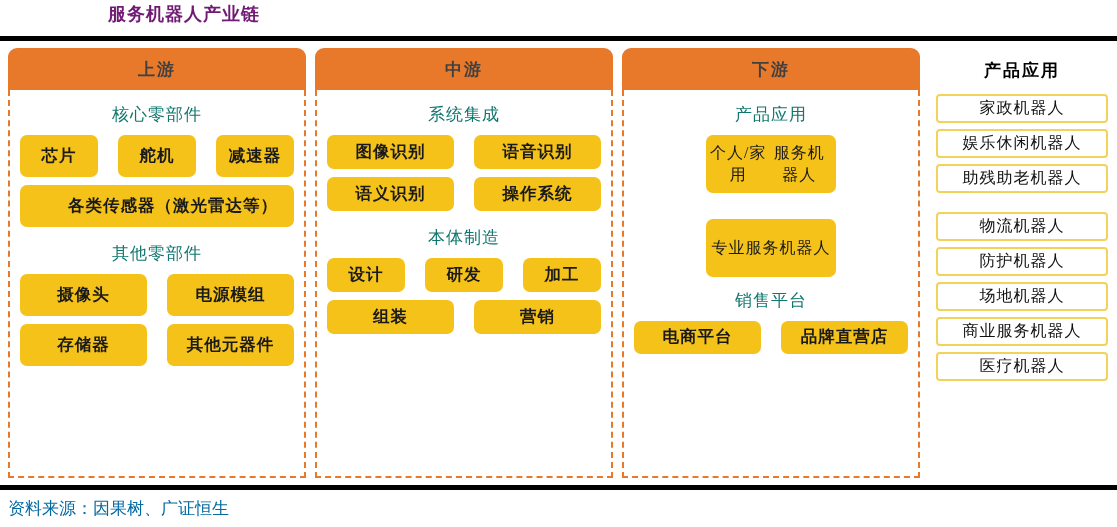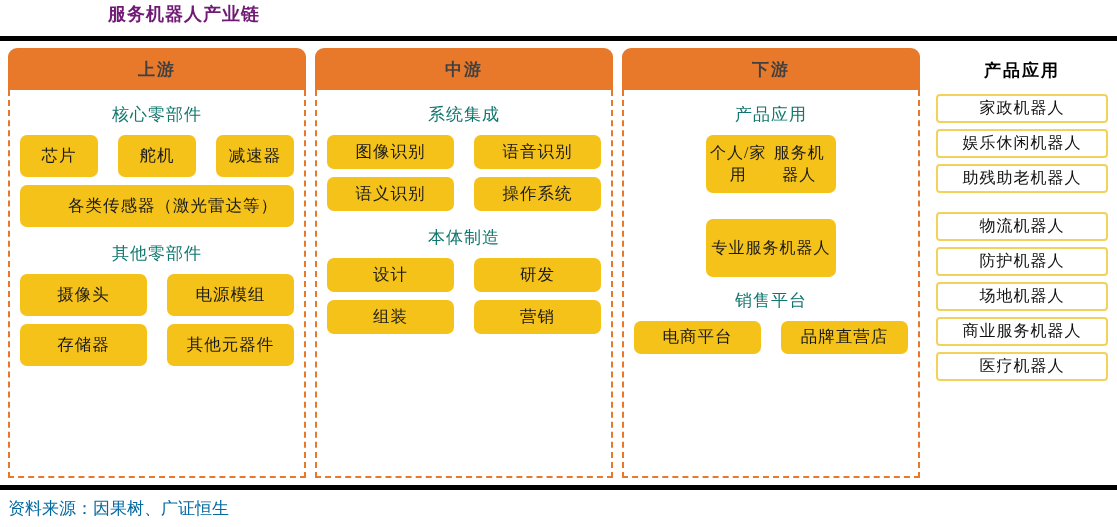--- a/index.html
+++ b/index.html
@@ -110,20 +110,21 @@
     letter-spacing: 1px;
     margin: 7px 0 9px 0;
     flex: 0 0 auto;
   }
 
   .row {
     display: flex;
     gap: 20px;
     margin-bottom: 8px;
     flex: 0 0 auto;
+    font-weight: bold;
   }
   .row.last { margin-bottom: 0; }
 
   .chip {
     background: #F5C21A;
     border-radius: 7px;
     color: #1a1a1a;
     font-size: 16.5px;
     letter-spacing: 1px;
     display: flex;
@@ -240,20 +241,21 @@
       </div>
       <div class="row">
         <div class="chip flex1">语义识别</div>
         <div class="chip flex1">操作系统</div>
       </div>
 
       <div class="group-title">本体制造</div>
       <div class="row">
         <div class="chip flex1">设计</div>
         <div class="chip flex1">研发</div>
+        <div class="chip flex1">加工</div>
       </div>
       <div class="row last">
         <div class="chip flex1">组装</div>
         <div class="chip flex1">营销</div>
       </div>
 
     </div>
   </div>
 
   <div class="stage" id="stage-down" style="left:622px; width:298px;">

